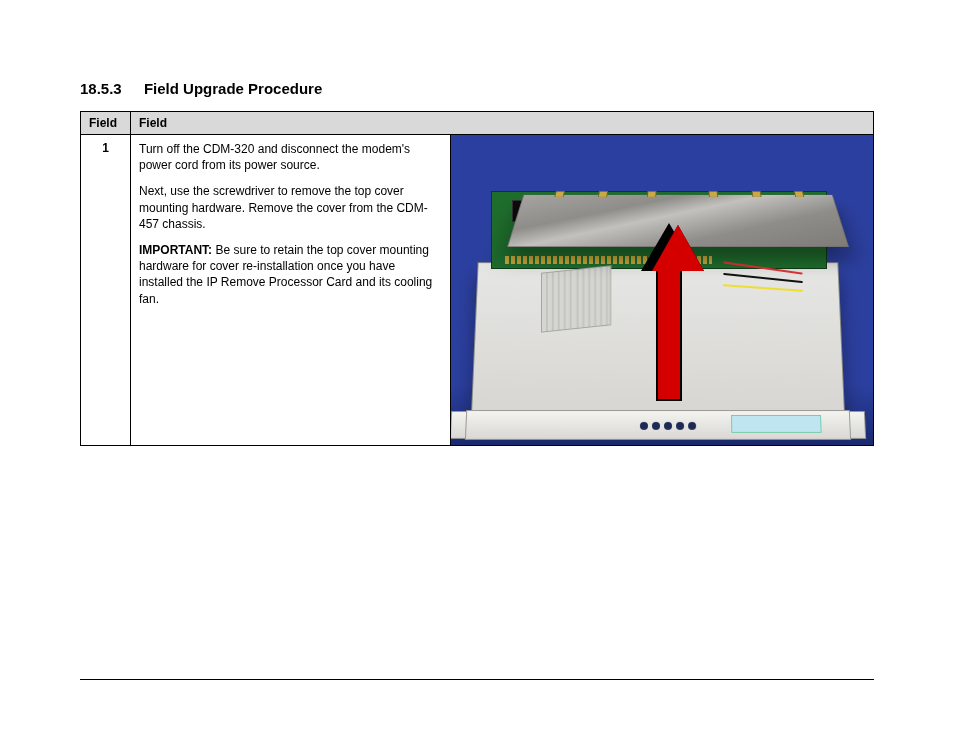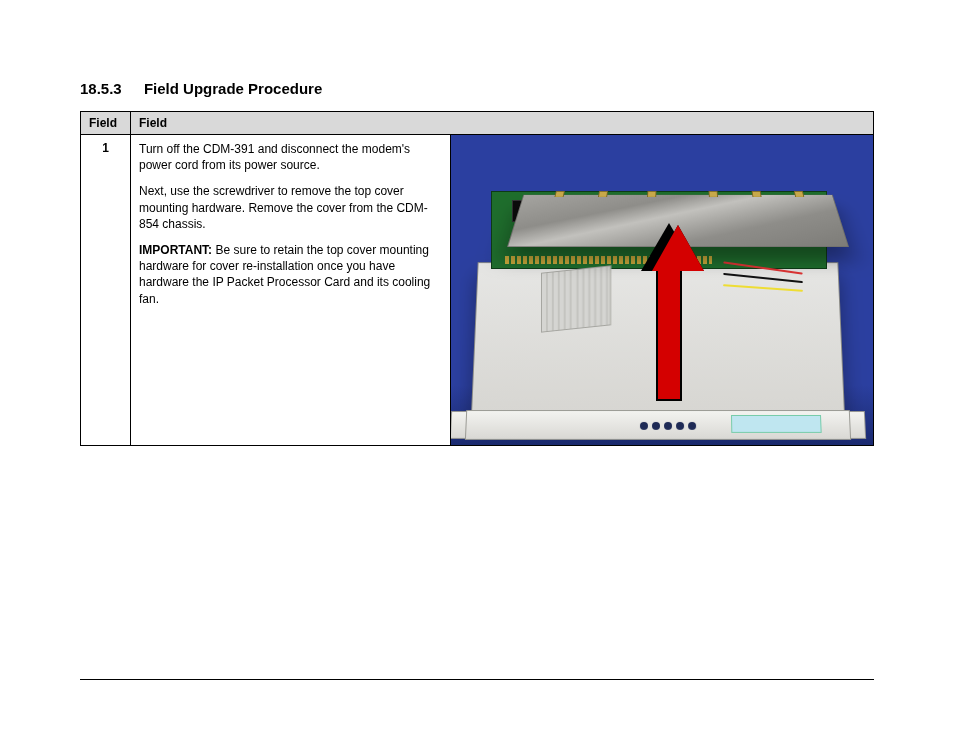--- a/index.html
+++ b/index.html
@@ -163,24 +163,24 @@
     <thead>
       <tr>
         <th>Field</th>
         <th colspan="2">Field</th>
       </tr>
     </thead>
     <tbody>
       <tr>
         <td class="step-num">1</td>
         <td class="task">
-          <p>Turn off the CDM-391 and disconnect the modem's power cord from its power source.</p>
-          <p>Next, use the screwdriver to remove the top cover mounting hardware. Remove the cover from the CDM-854 chassis.</p>
+          <p>Turn off the CDM-320 and disconnect the modem's power cord from its power source.</p>
+          <p>Next, use the screwdriver to remove the top cover mounting hardware. Remove the cover from the CDM-457 chassis.</p>
           <p>
-            <span class="imp">IMPORTANT:</span><span> Be sure to retain the top cover mounting hardware for cover re-installation once you have hardware the IP Packet Processor Card and its cooling fan.</span>
+            <span class="imp">IMPORTANT:</span><span> Be sure to retain the top cover mounting hardware for cover re-installation once you have installed the IP Remove Processor Card and its cooling fan.</span>
           </p>
         </td>
         <td class="col-img">
           <div class="figwrap">
             <div class="floorshadow"></div>
             <div class="chassis">
               <div class="front">
                 <div class="ear l"></div>
                   <div class="ear r"></div>
                 <div class="dots"><span></span><span></span><span></span><span></span><span></span></div>

